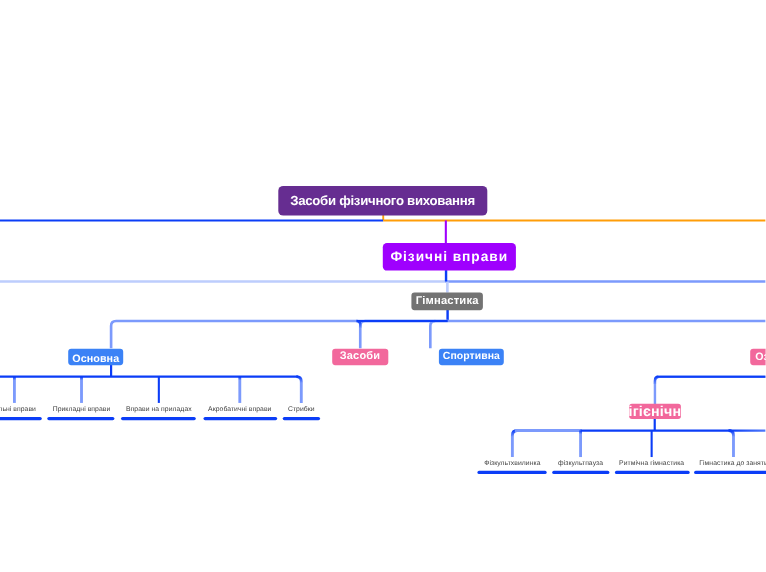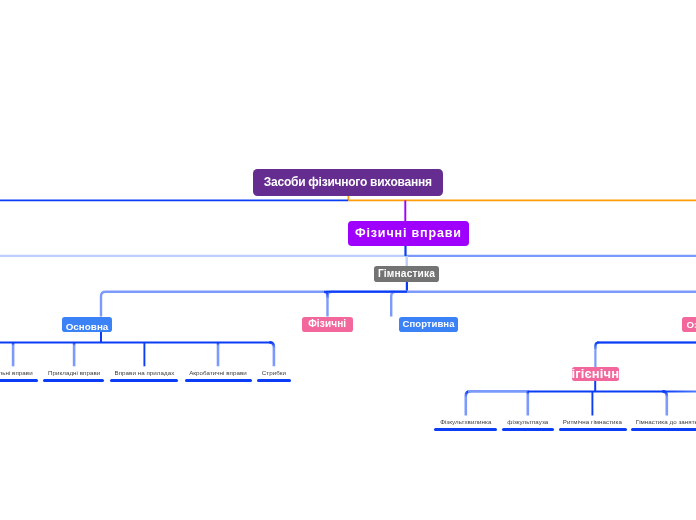--- a/index.html
+++ b/index.html
@@ -126,21 +126,21 @@
   <div class="node" id="n-l1">
       <span>Фізичні вправи</span>
     </div>
   <div class="node" id="n-gym">
       <span>Гімнастика</span>
     </div>
   <div class="node" id="n-osn">
       <span>Основна</span>
     </div>
   <div class="node" id="n-hud">
-      <span>Фізичні</span>
+      <span>Засоби</span>
     </div>
   <div class="node" id="n-spo">
       <span>Спортивна</span>
     </div>
   <div class="node" id="n-ozd">
       <span>Оздоровча</span>
     </div>
   <div class="node" id="n-hig">
       <span>Гігієнічна</span>
     </div>

